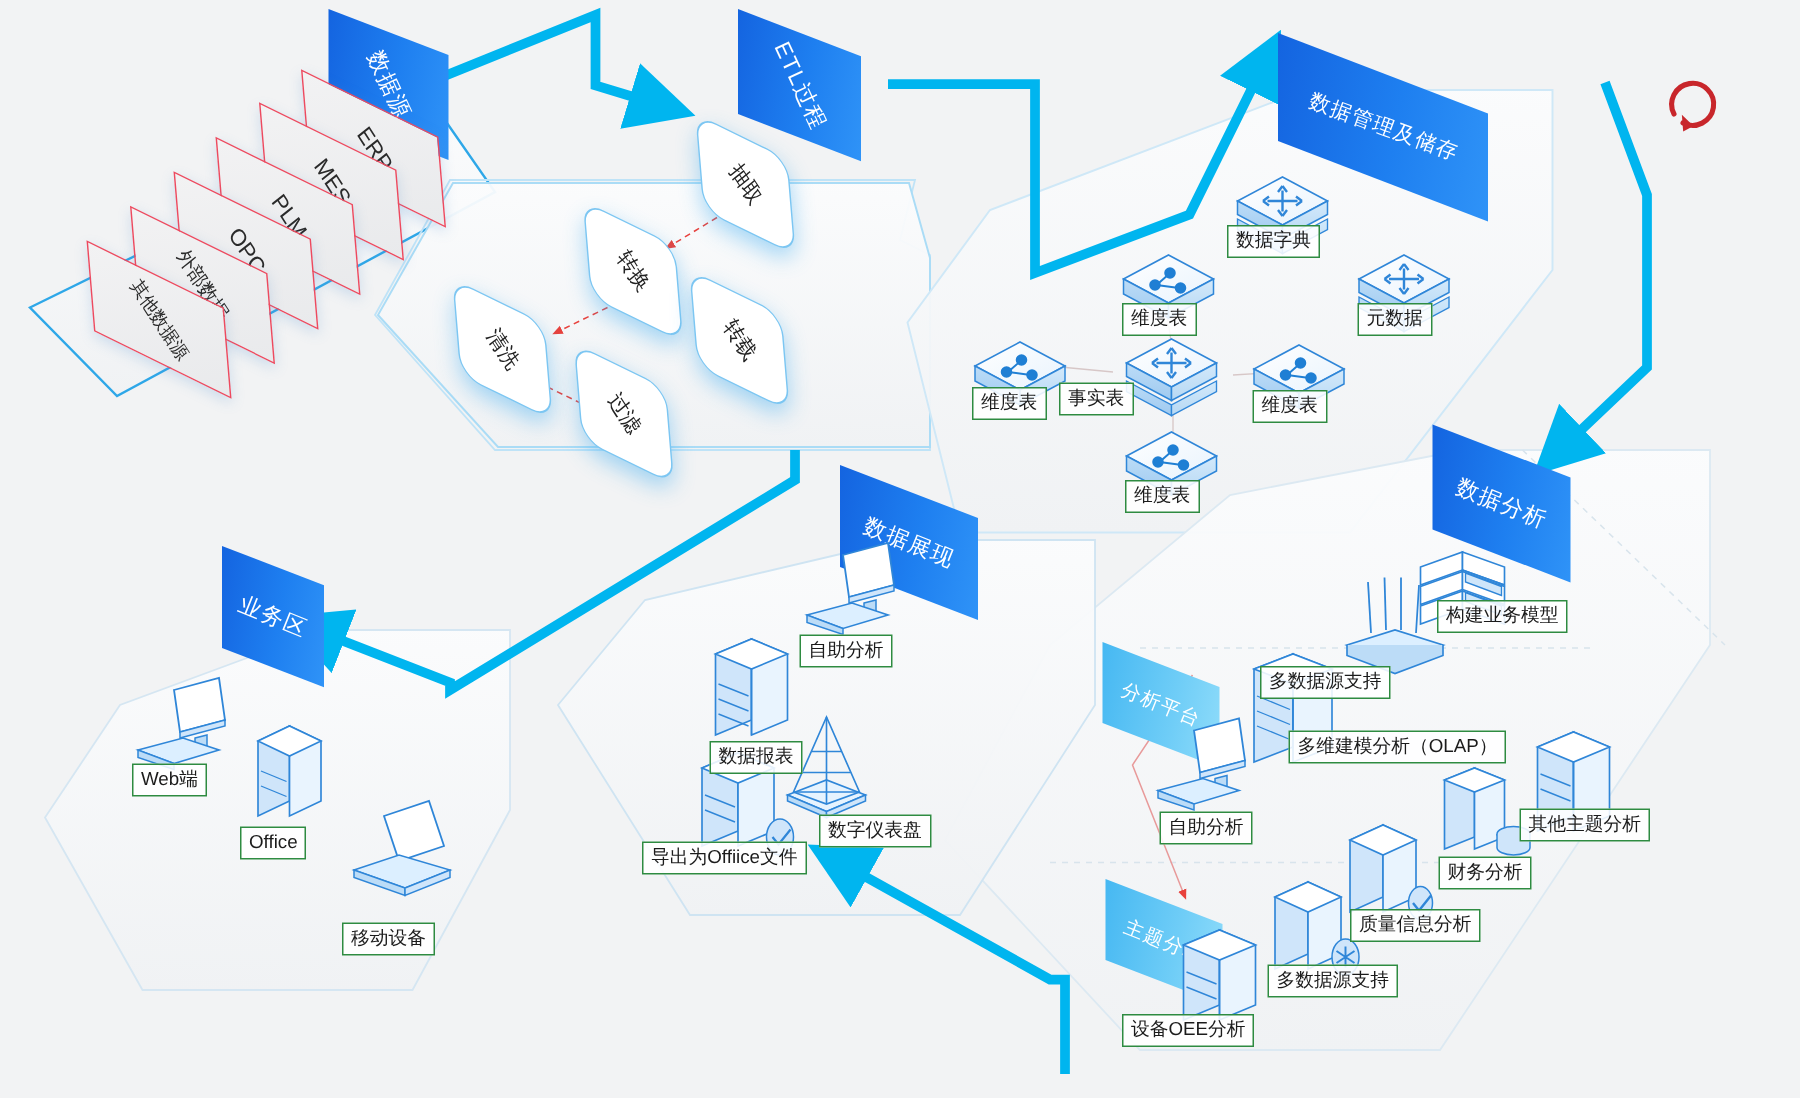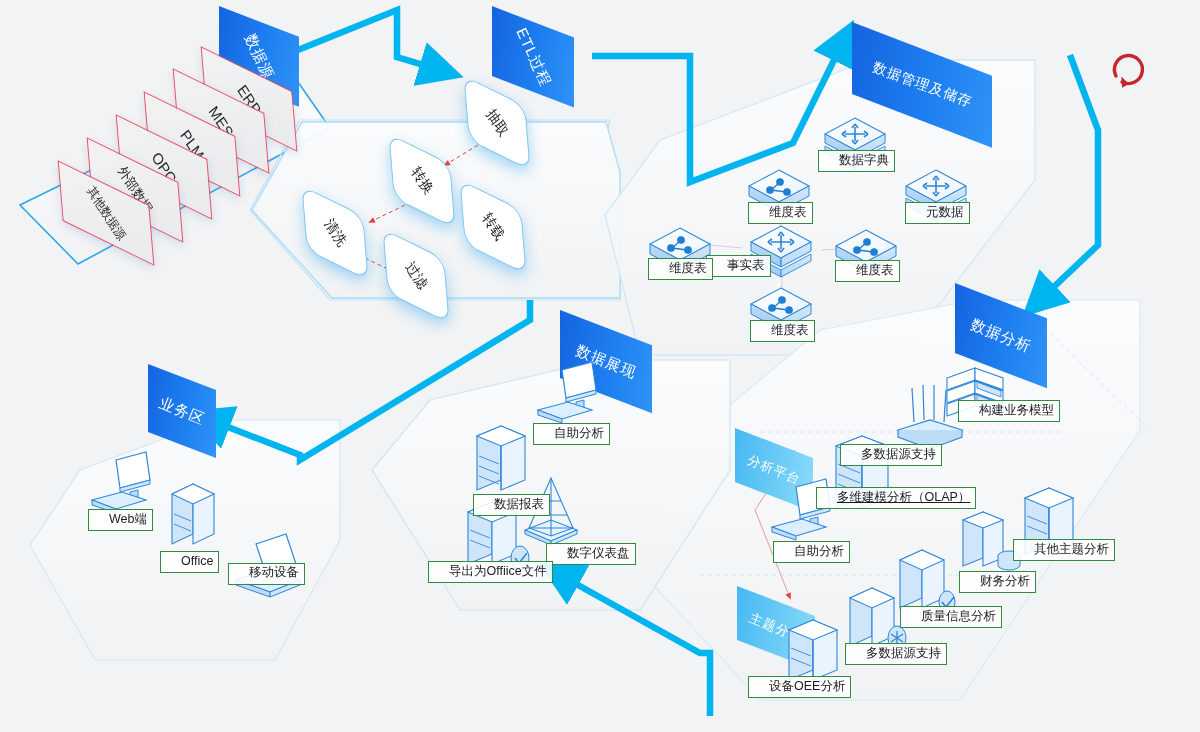--- a/index.html
+++ b/index.html
@@ -33,21 +33,21 @@
   }
 
   
   .chip{
     position:absolute;
     border:1px solid #2e8b41;
     background:rgba(255,255,255,0.88);
     color:#1b1b1b;
     font-size:12.5px;
     line-height:1;
-    padding:3px 5px 4px 20px;
+    padding:3px 5px 4px 5px;
     white-space:nowrap;
     box-sizing:border-box;
     letter-spacing:0px;
   }
 
   
   .srccard{
     position:absolute;
     border:1.4px solid #ed4a5f;
     background:linear-gradient(150deg,#f2f2f3 0%,#e9eaec 100%);
@@ -433,21 +433,21 @@
           <line x1="-22" y1="-2" x2="-2" y2="6"></line>
       </g>
       <line x1="0" y1="-20" x2="0" y2="20" stroke="#2f86d8" stroke-width="1"></line>
     </g>
   </svg>
 
   <div class="chip" style="left:958px;top:400px;">
     <span>构建业务模型</span></div>
   <div class="chip" style="left:840px;top:444px;text-align:center;">
     <span>多数据源支持</span></div>
-  <div class="chip" style="left:816px;top:487px;text-decoration:underline;">
+  <div class="chip" style="left:859px;top:487px;">
     <span>多维建模分析（OLAP）</span></div>
   <div class="chip" style="left:773px;top:541px;">
     <span>自助分析</span></div>
 
   <div class="chip" style="left:1013px;top:539px;">
     <span>其他主题分析</span></div>
   <div class="chip" style="left:959px;top:571px;">
     <span>财务分析</span></div>
   <div class="chip" style="left:900px;top:606px;">
     <span>质量信息分析</span></div>
@@ -547,21 +547,21 @@
       <polygon points="-30,10 0,0 34,10 4,22" fill="#dcefff" stroke="#2f86d8" stroke-width="1.1"></polygon>
       <polygon points="-30,10 -30,15 4,27 4,22" fill="#bcdcf7" stroke="#2f86d8" stroke-width="1"></polygon>
       <polygon points="34,10 34,15 4,27 4,22" fill="#cfe5fa" stroke="#2f86d8" stroke-width="1"></polygon>
     </g>
   </svg>
 
   <div class="chip" style="left:88px;top:509px;">
     <span>Web端</span></div>
   <div class="chip" style="left:160px;top:551px;">
     <span>Office</span></div>
-  <div class="chip" style="left:228px;top:563px;font-family:Liberation Mono, monospace;">
+  <div class="chip" style="left:228px;top:615px;">
     <span>移动设备</span></div>
 
   <svg class="refresh" style="left:1106px;top:46px;width:44px;height:44px;" viewBox="0 0 44 44">
     <path d="M10,30 A14,14 0 1 1 16,36" fill="none" stroke="#c8262b" stroke-width="3.4" stroke-linecap="round"></path>
     <path d="M23,36 L13,32 L18,42 Z" fill="#c8262b" transform="rotate(22 18 37)"></path>
   </svg>
 
 </div>
 
 </body></html>

